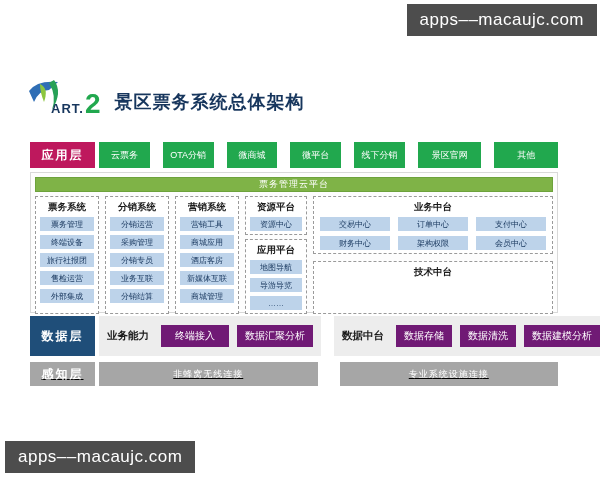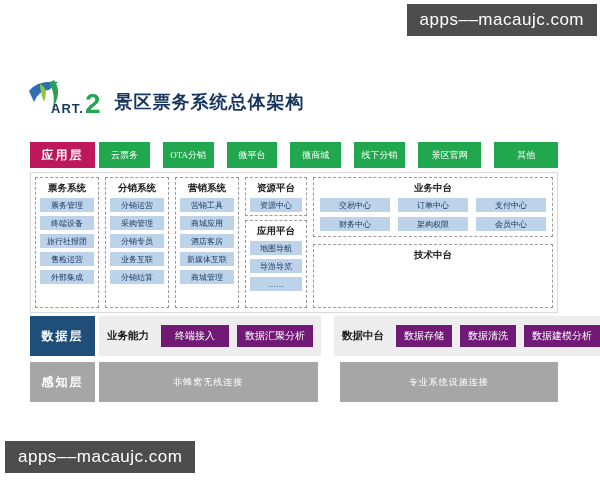--- a/index.html
+++ b/index.html
@@ -34,21 +34,21 @@
   .lbl-app { background:#be185d; }
   .lbl-platform { background:#a9c6e6; }
   .lbl-data { background:#1f4e79; }
   .lbl-perception { background:#a6a6a6; }
 
   
   .row-app { height:26px; margin-bottom:4px; }
   .app-boxes { flex:1; display:flex; gap:13px; }
   .app-box {
     flex:1; background:#21a84e; color:#fff; font-size:9px;
-    display:flex; align-items:center; justify-content:center;font-family:Liberation Serif, serif;
+    display:flex; align-items:center; justify-content:center;
   }
   .app-box.wide { flex:1.25; }
 
   
   .row-platform { height:141px; margin-bottom:3px; }
   .platform-panel { flex:1; border:1px solid #d9d9d9; background:#fdfdfd; padding:4px; display:flex; flex-direction:column; }
   .cloud-bar {
     height:15px; background:#7fb347; border:1px solid #6da23c; color:#fff; font-size:9px;
     display:flex; align-items:center; justify-content:center; margin-bottom:4px; letter-spacing:1px;
   }
@@ -78,21 +78,21 @@
   .data-box-left { flex:1.06; }
   .data-box-right { flex:1; }
   .data-title { font-size:10.5px; font-weight:bold; color:#1a1a1a; margin-right:4px; white-space:nowrap;font-family:Liberation Serif, serif; }
   .data-btn {
     background:#701a75; color:#fff; font-size:10px; padding:4px 8px;
     display:flex; align-items:center; justify-content:center; white-space:nowrap;
   }
   .data-btn.grow { min-width:68px; }
 
   
-  .row-perception { height:40px; }
+  .row-perception { height:24px;text-decoration:underline; }
   .perc-boxes { flex:1; display:flex; gap:22px; }
   .perc-box {
     flex:1; background:#a6a6a6; color:#fff; font-size:9px;
     display:flex; align-items:center; justify-content:center; letter-spacing:1px;
   }
 </style>
 </head>
 <body>
 
 <div class="watermark wm-top">apps––macaujc.com</div>
@@ -113,30 +113,31 @@
   <div class="page-title">景区票务系统总体架构</div>
 </div>
 
 <div class="diagram">
 
   <div class="row row-app">
     <div class="side-label lbl-app">应用层</div>
     <div class="app-boxes">
       <div class="app-box">云票务</div>
       <div class="app-box">OTA分销</div>
+      <div class="app-box">微商城</div>
       <div class="app-box">微平台</div>
-      <div class="app-box">微商城</div>
       <div class="app-box">线下分销</div>
       <div class="app-box wide">景区官网</div>
       <div class="app-box wide">其他</div>
     </div>
   </div>
 
   <div class="row row-platform">
     <div class="platform-panel">
+      <div class="cloud-bar">票务管理云平台</div>
       <div class="plat-cols">
 
         <div class="col sys-col dashed">
           <div class="col-title">票务系统</div>
           <div class="item">票务管理</div>
           <div class="item">终端设备</div>
           <div class="item">旅行社报团</div>
           <div class="item">售检运营</div>
           <div class="item">外部集成</div>
         </div>

